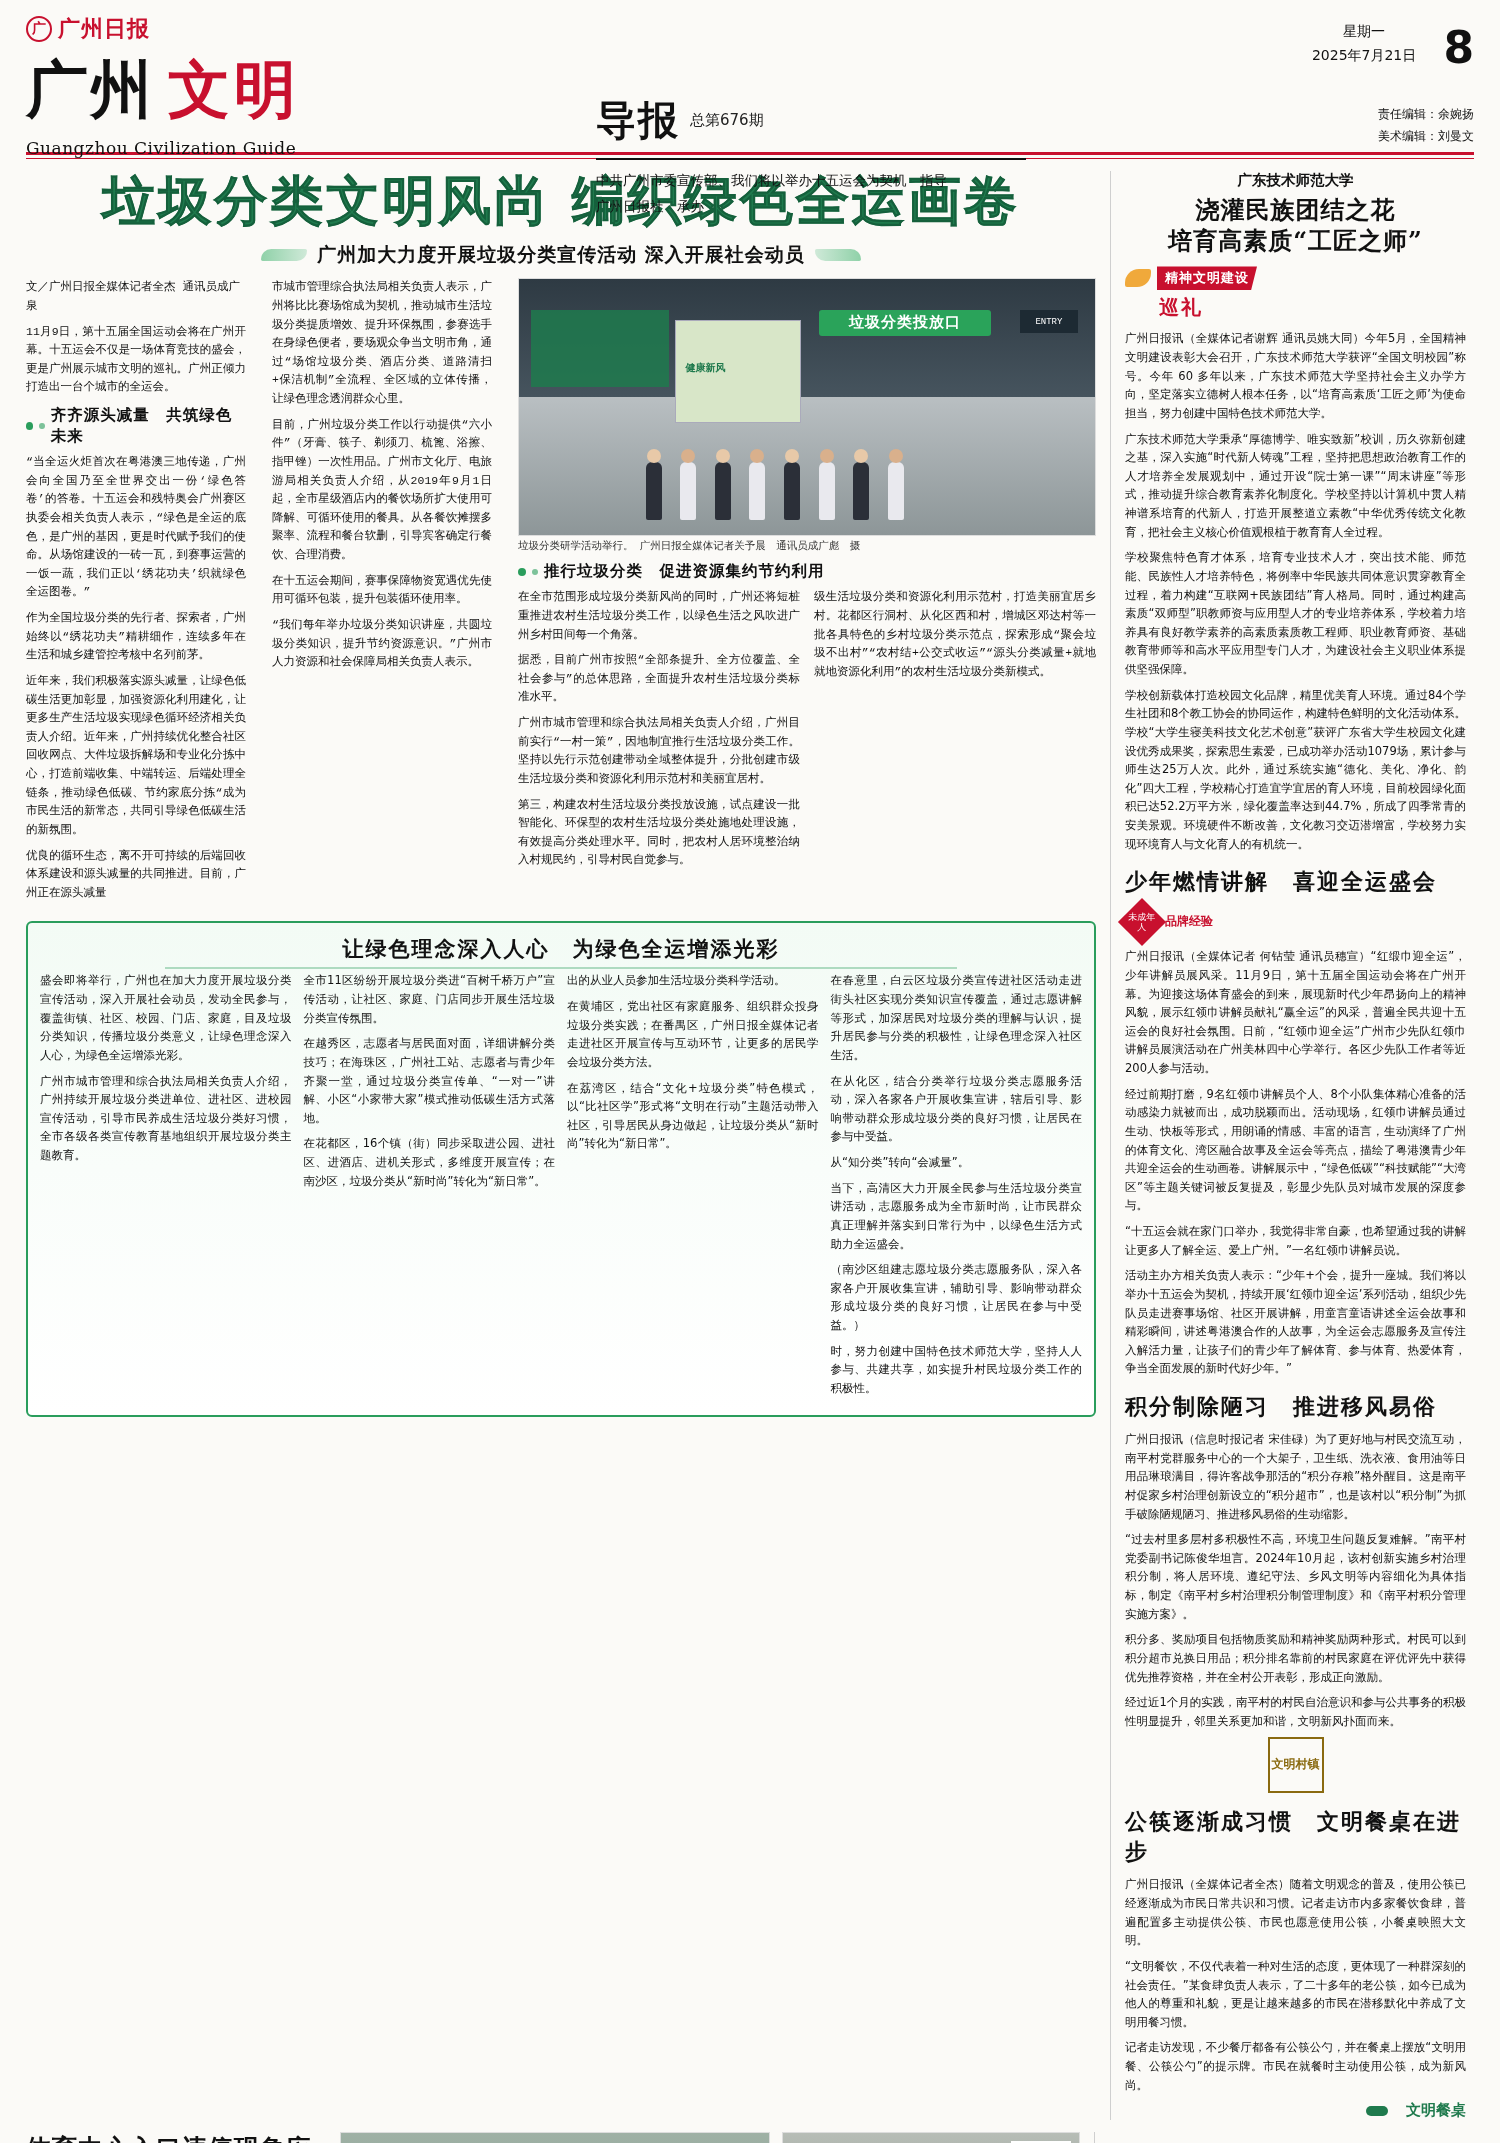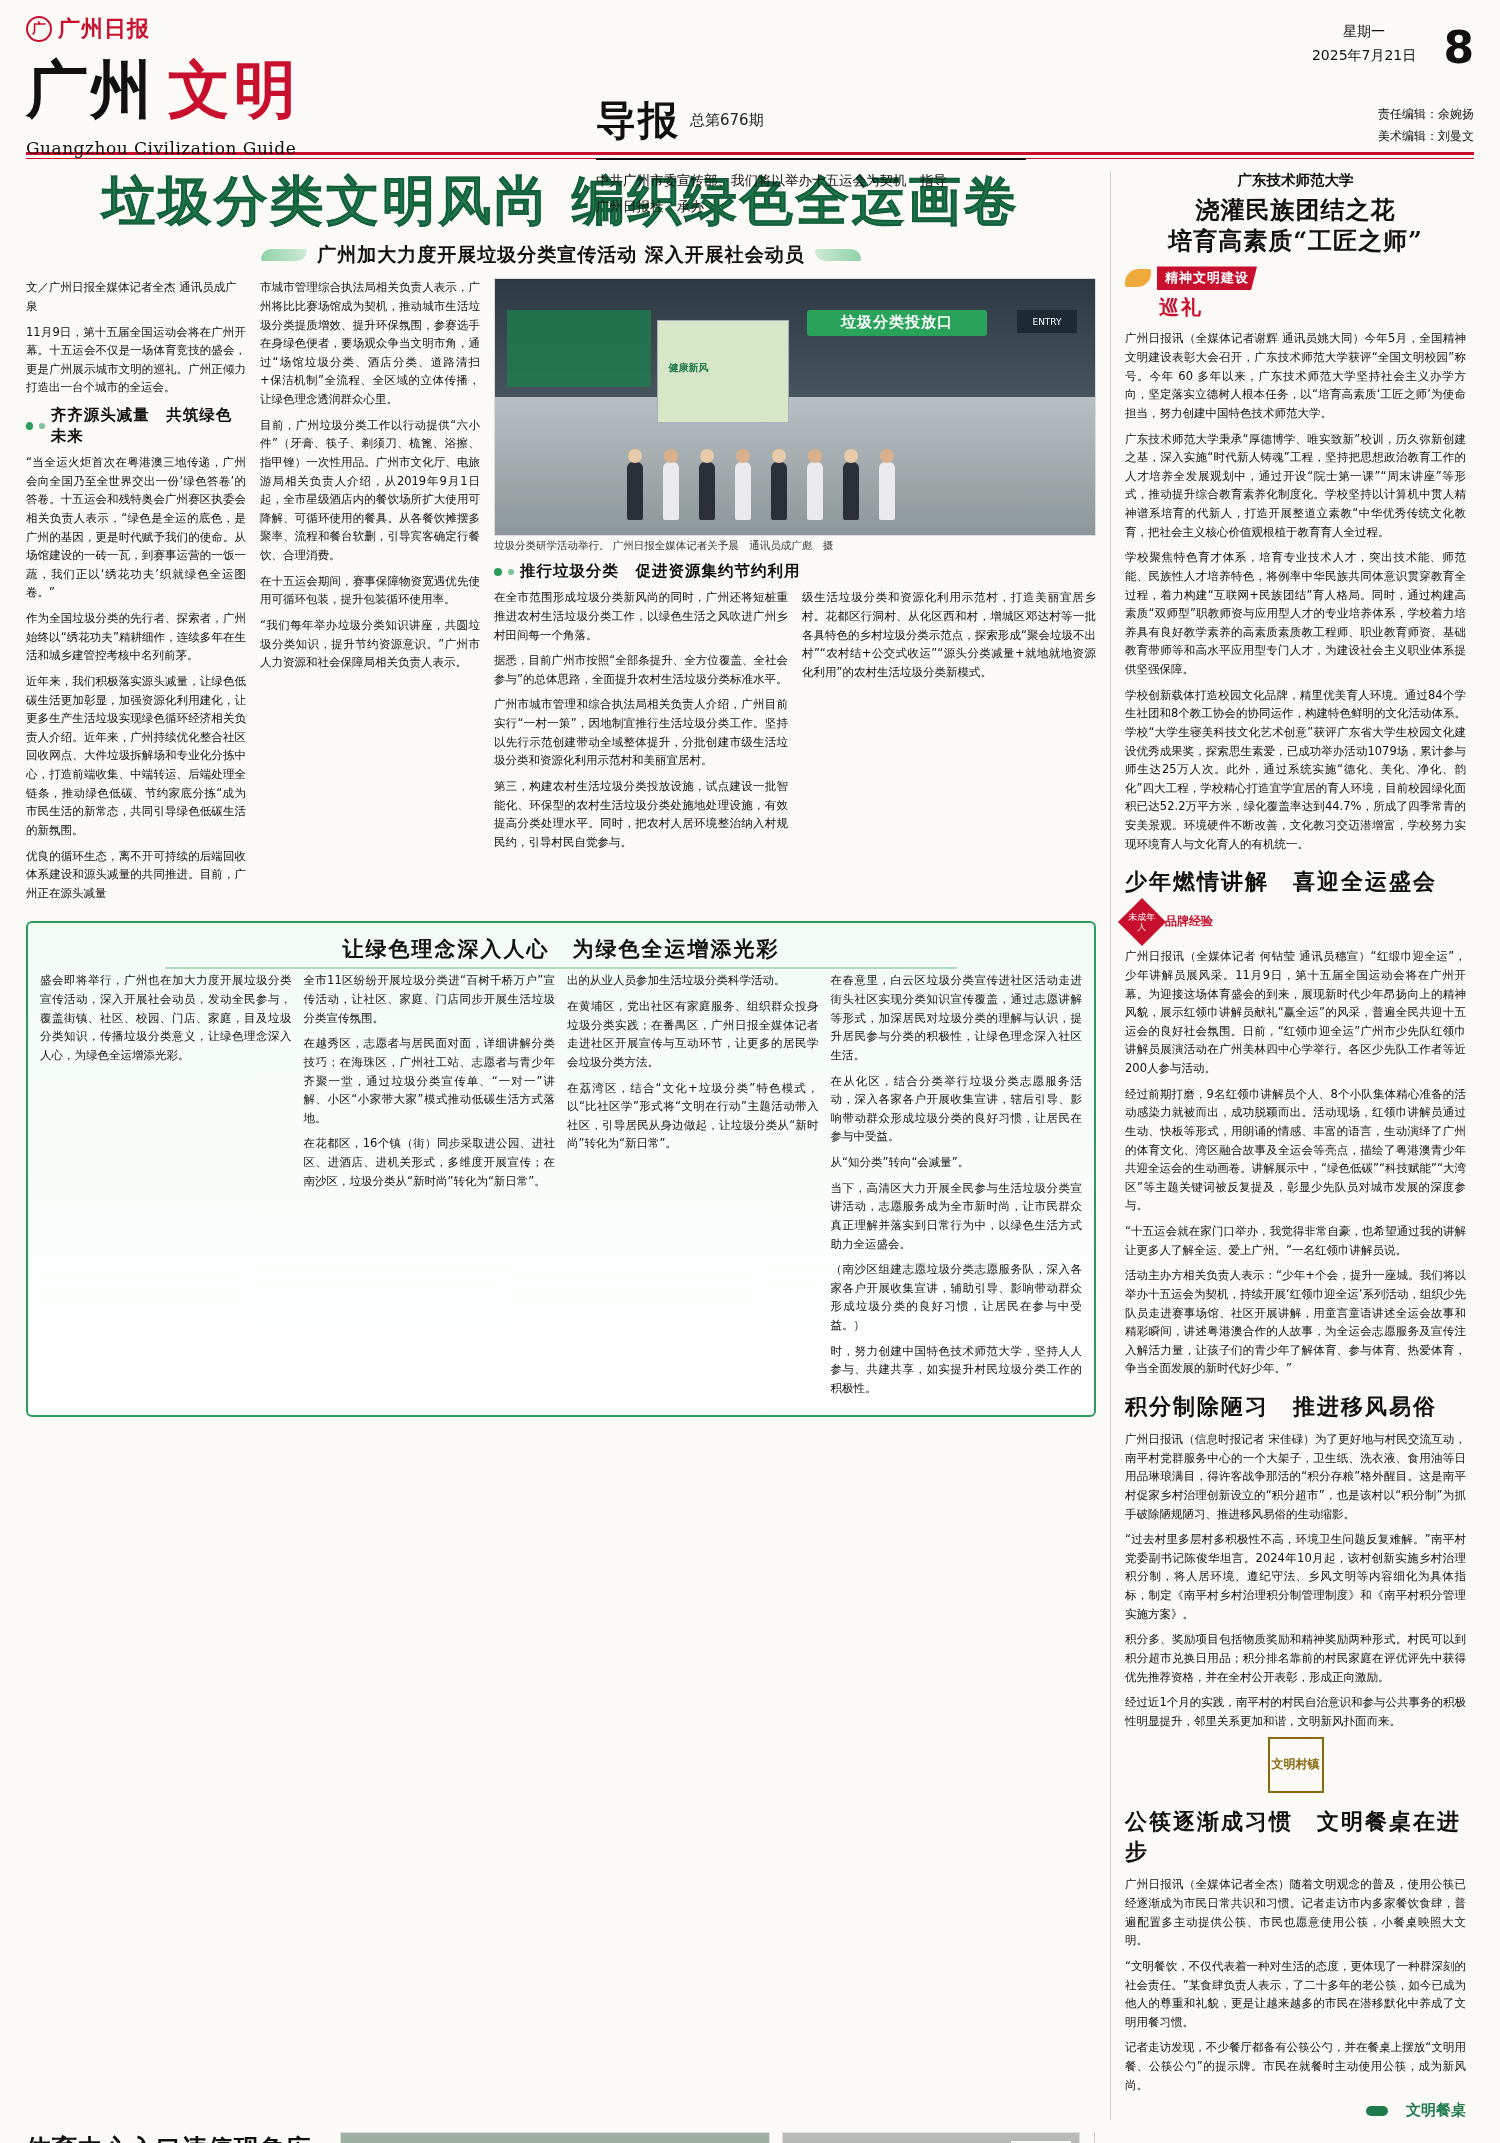--- a/index.html
+++ b/index.html
@@ -56,21 +56,21 @@
     color:#1f7a4d;
     text-align:center;
     line-height:1.12;
     -webkit-text-stroke:0.6px #15603c;
   }
   .lead-sub-wrap { display:flex; align-items:center; justify-content:center; gap:10px; margin-top:12px; }
   .lead-sub { font-size:19px; font-weight:bold; letter-spacing:1px; color:#111; }
   .leaf { width:46px; height:12px; background:linear-gradient(90deg,#8fd1a8,#cfe9d8); border-radius:12px 2px 12px 2px;}
   .leaf.r { transform:scaleX(-1); }
 
-  .cols3 { display:flex; gap:14px; }
+  .cols3 { display:flex; gap:26px;font-family:Liberation Mono, monospace; }
   .cols2 { display:flex; gap:14px; }
   .col { flex:1; }
   p.body { font-size:11.5px; line-height:1.62; text-align:justify; margin:0 0 7px 0; color:#111; }
   .byline { font-size:11.5px; line-height:1.62; margin:0 0 7px 0;}
   .sub-head { display:flex; align-items:center; gap:6px; margin:8px 0 6px 0;}
   .dot { width:8px;height:8px;border-radius:50%;background:#2a9d5c; display:inline-block;}
   .dot.sm{width:6px;height:6px;opacity:.6;}
   .sub-head .t { font-size:15.5px; font-weight:bold; letter-spacing:1px; color:#111; }
 
   
@@ -248,20 +248,21 @@
             </div>
           </div>
         </div>
       </div>
 
       <div class="promo">
         <div class="promo-title">让绿色理念深入人心　为绿色全运增添光彩</div>
         <div class="cols4">
           <div class="col">
             <p class="body">盛会即将举行，广州也在加大力度开展垃圾分类宣传活动，深入开展社会动员，发动全民参与，覆盖街镇、社区、校园、门店、家庭，目及垃圾分类知识，传播垃圾分类意义，让绿色理念深入人心，为绿色全运增添光彩。</p>
+            <p class="body">广州市城市管理和综合执法局相关负责人介绍，广州持续开展垃圾分类进单位、进社区、进校园宣传活动，引导市民养成生活垃圾分类好习惯，全市各级各类宣传教育基地组织开展垃圾分类主题教育。</p>
           </div>
           <div class="col">
             <p class="body">全市11区纷纷开展垃圾分类进“百树千桥万户”宣传活动，让社区、家庭、门店同步开展生活垃圾分类宣传氛围。</p>
             <p class="body">在越秀区，志愿者与居民面对面，详细讲解分类技巧；在海珠区，广州社工站、志愿者与青少年齐聚一堂，通过垃圾分类宣传单、“一对一”讲解、小区“小家带大家”模式推动低碳生活方式落地。</p>
             <p class="body">在花都区，16个镇（街）同步采取进公园、进社区、进酒店、进机关形式，多维度开展宣传；在南沙区，垃圾分类从“新时尚”转化为“新日常”。</p>
           </div>
           <div class="col">
             <p class="body">出的从业人员参加生活垃圾分类科学活动。</p>
             <p class="body">在黄埔区，党出社区有家庭服务、组织群众投身垃圾分类实践；在番禺区，广州日报全媒体记者走进社区开展宣传与互动环节，让更多的居民学会垃圾分类方法。</p>
             <p class="body">在荔湾区，结合“文化+垃圾分类”特色模式，以“比社区学”形式将“文明在行动”主题活动带入社区，引导居民从身边做起，让垃圾分类从“新时尚”转化为“新日常”。</p>

